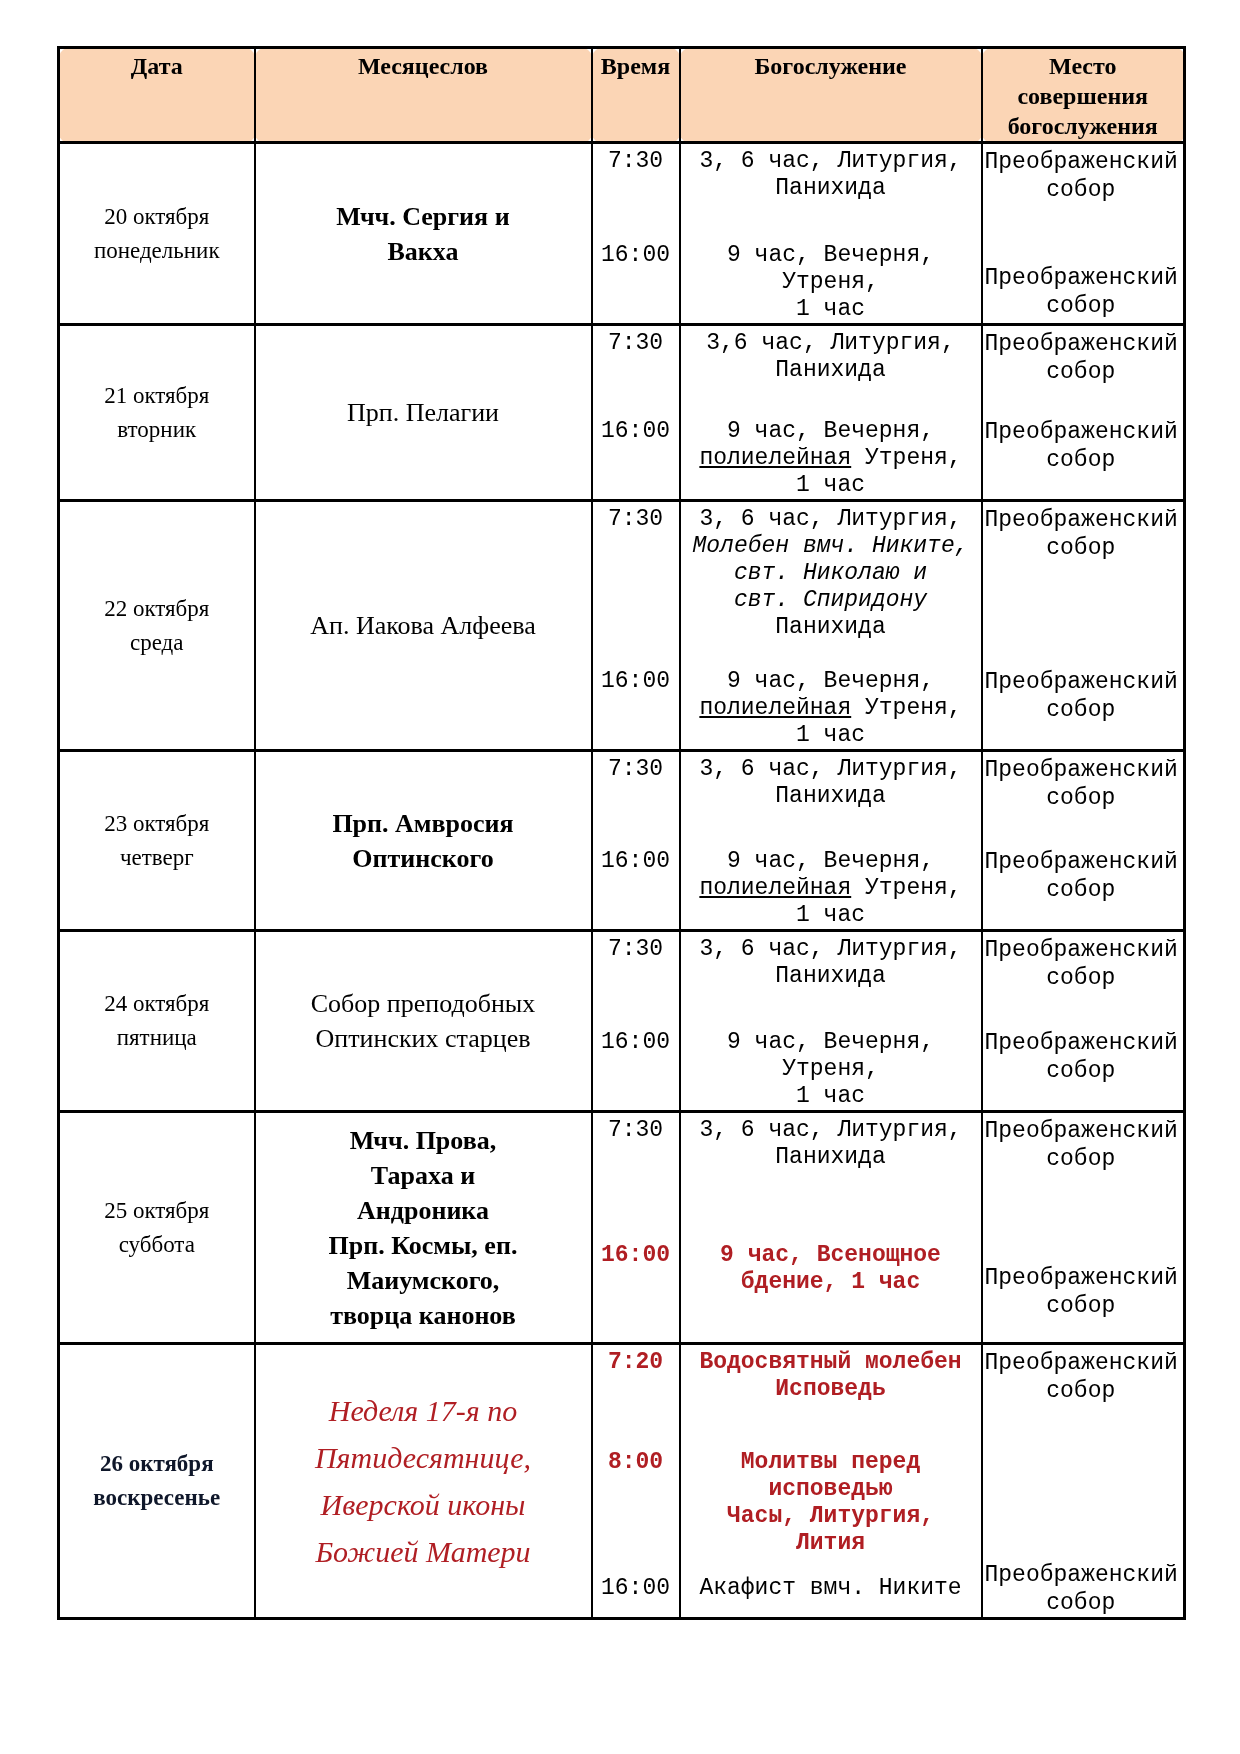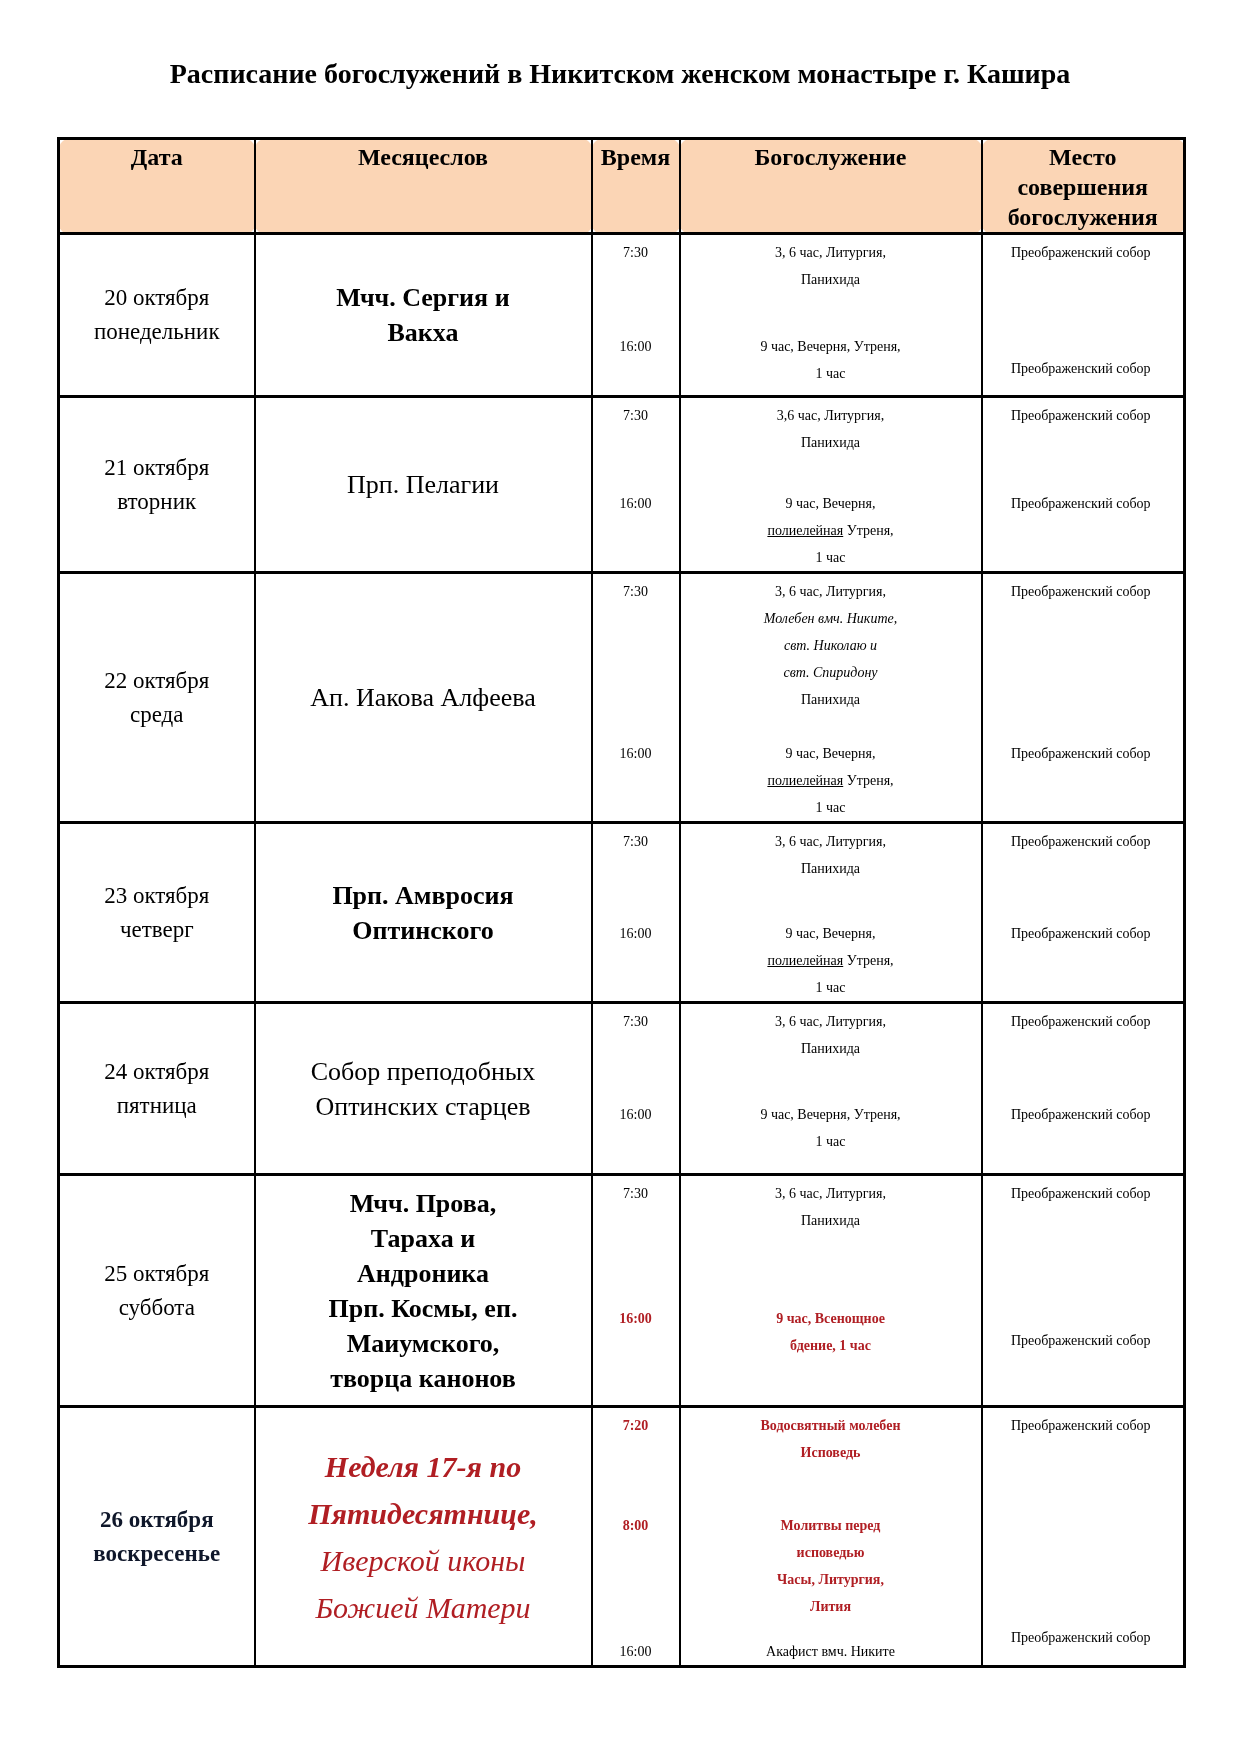--- a/index.html
+++ b/index.html
@@ -23,46 +23,45 @@
   }
   thead tr{height:92px;}
   thead th{
     background:#FBD5B5;font-size:24px;font-weight:bold;
     vertical-align:top;text-align:center;line-height:30px;padding-top:2px;border-radius:10px;
   }
   td{text-align:center;}
   td.date{vertical-align:middle;font-size:23px;line-height:34px;}
   td.mes{vertical-align:middle;font-size:26px;line-height:35px;}
   td.tcol,td.scol,td.pcol{vertical-align:top;}
-  .blk{box-sizing:border-box;padding-top:4px;font-size:14px;line-height:27px;}
+  .blk{box-sizing:border-box;padding-top:4px;font-size:23px;line-height:27px;font-family:Liberation Mono, monospace;}
   td.pcol .blk{line-height:28px;padding-left:2px;padding-right:6px;}
   .bold{font-weight:bold;}
   .i{font-style:italic;}
   .u{text-decoration:underline;}
   .red{color:#B01E23;}
   .pt24{padding-top:26px;}
   
   tr.r1{height:163px;} .r1 .b1{height:94px;}
   tr.r2{height:172px;} .r2 .b1{height:88px;}
   tr.r3{height:245px;} .r3 .b1{height:162px;}
   tr.r4{height:176px;} .r4 .b1{height:92px;}
   tr.r5{height:172px;} .r5 .b1{height:93px;}
   tr.r6{height:232px;} .r6 .b1{height:125px;}
   tr.r7{height:258px;} .r7 .b1{height:100px;} .r7 .b2{height:126px;} .r7 .pb2{height:112px;}
   
   .r7 td.date{color:#0f172a;font-weight:bold;margin-left:32px;}
   .r7 td.mes div{font-size:30px;line-height:47px;color:#B01E23;font-style:italic;}
-  .r7 td.mes div.bi{font-weight:bold;}
+  .r7 td.mes div.bi{font-weight:normal;}
 </style>
 </head>
 <body>
 
 <div class="page">
 
-  <div class="title">Расписание богослужений в Никитском женском монастыре г. Кашира</div>
 
   <table class="schedule">
     <colgroup>
       <col style="width:196px">
         <col style="width:337px">
         <col style="width:88px">
         <col style="width:302px">
         <col style="width:203px">
     </colgroup>
     <thead>

